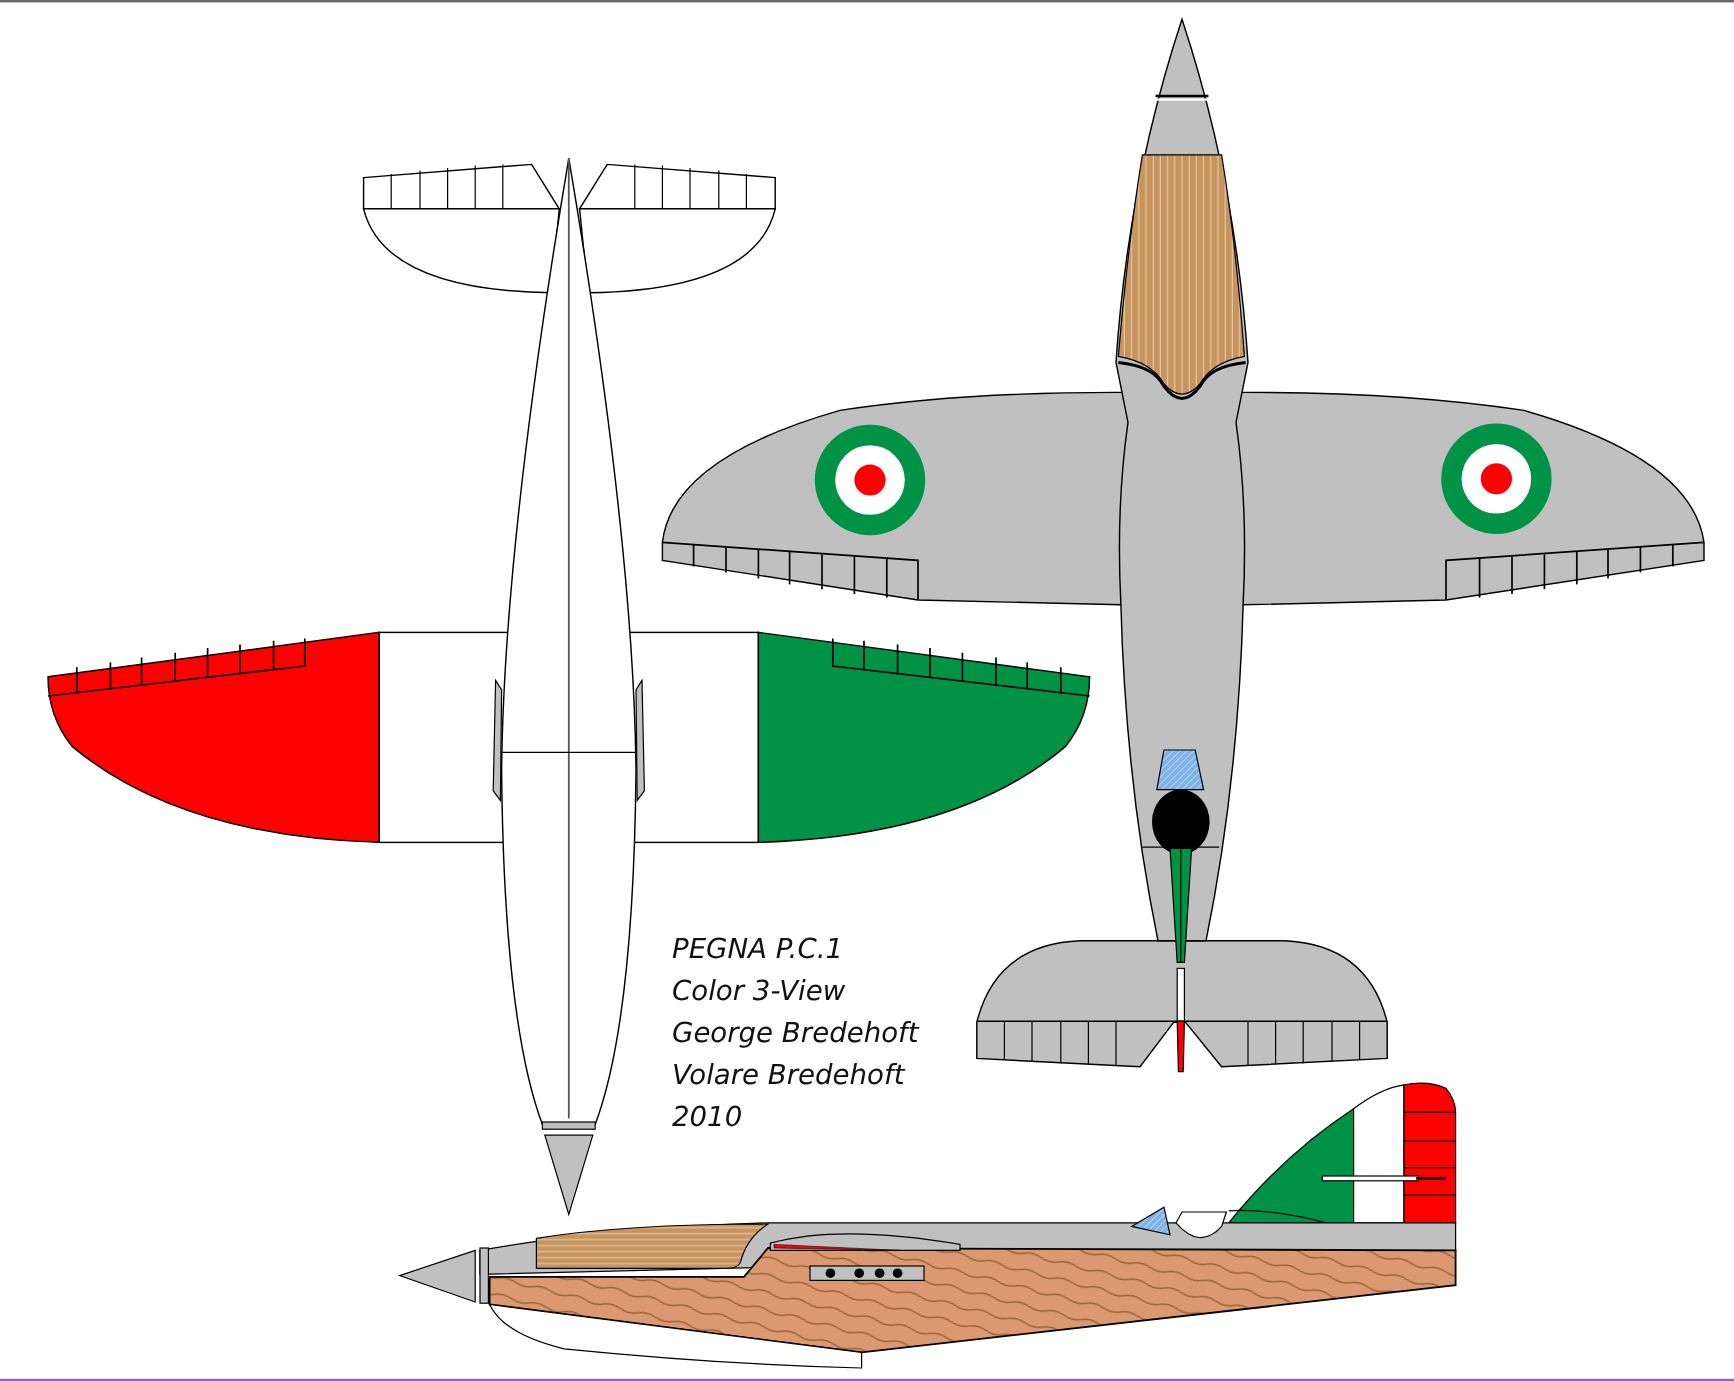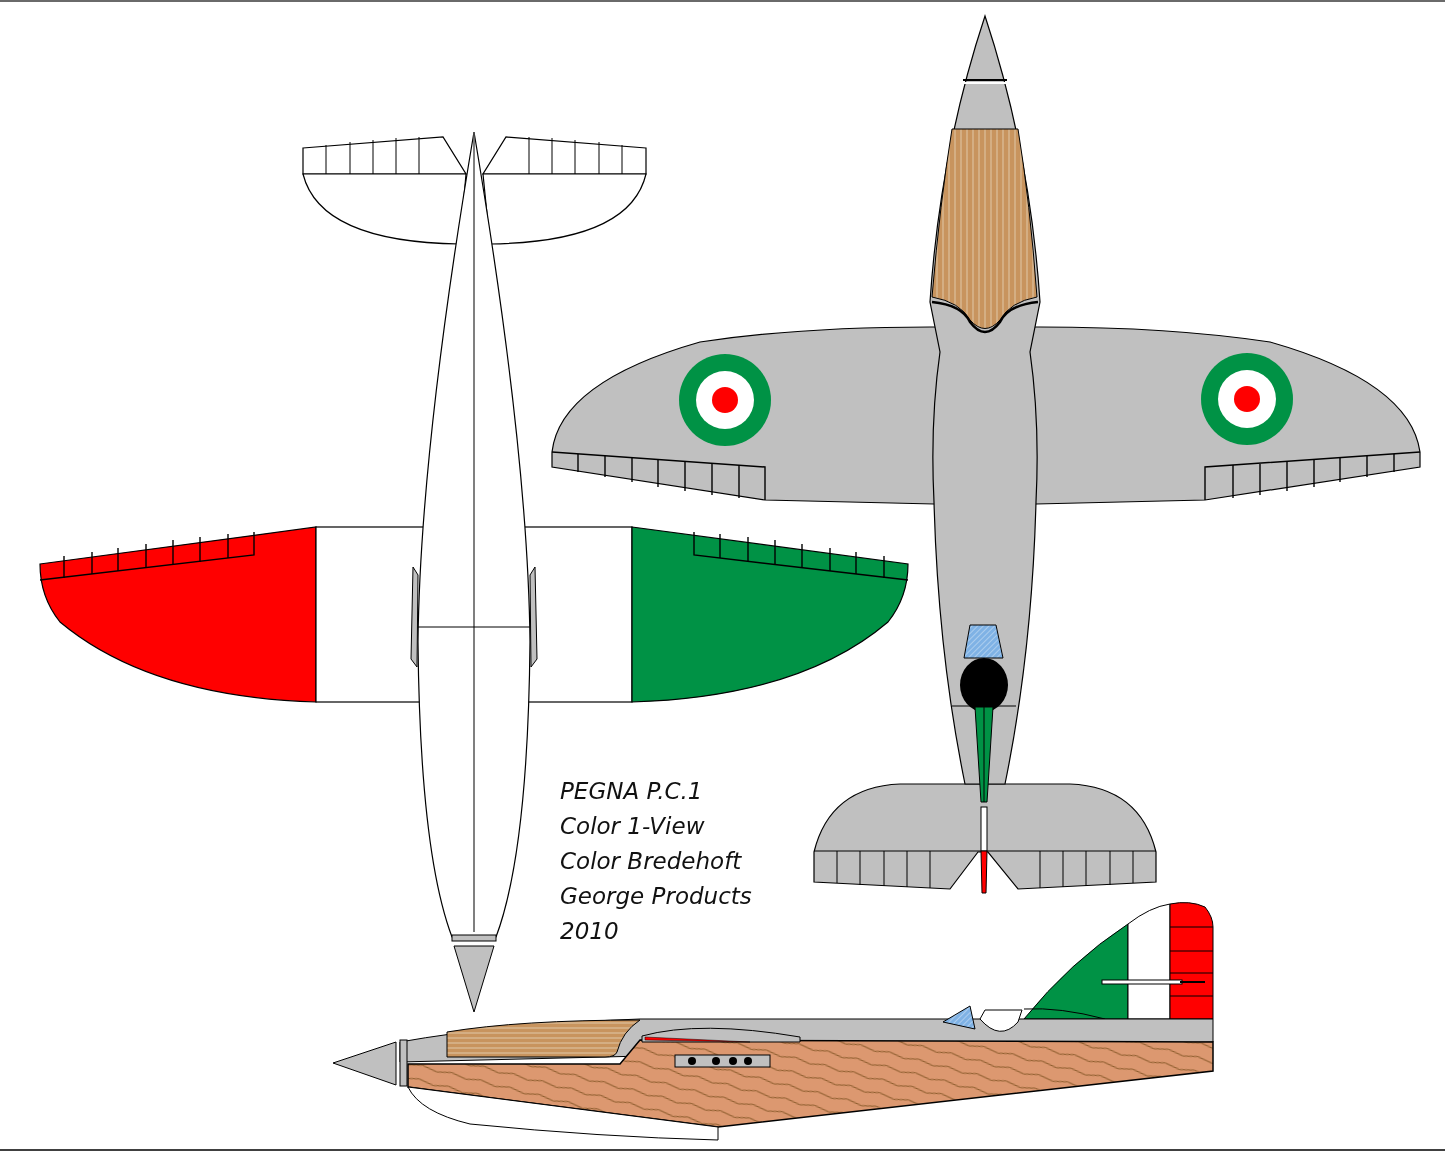--- a/index.html
+++ b/index.html
@@ -1,17 +1,17 @@
 <!DOCTYPE html>
 <html><head>
 <meta charset="utf-8">
 <style>
   html, body { margin: 0; padding: 0; background: #ffffff; }
   body { width: 1445px; height: 1151px; position: relative; overflow: hidden; }
-  .frame { position: absolute; left: 0; top: 0; width: 1445px; height: 1151px; border-top: 2px solid #6a6a6a; border-bottom: 2px solid #404040; box-sizing: border-box; }
+  .frame { position: absolute; left: 0; top: 0; width: 1445px; height: 1151px; border-top: 2px solid #6a6a6a; border-bottom: 2px solid #8b5cf6; box-sizing: border-box; }
   svg.drawing { position: absolute; left: 0; top: 0; }
   .caption { position: absolute; left: 560px; top: 772px; font-family: "DejaVu Sans", sans-serif; font-style: italic; font-size: 23px; line-height: 35px; color: #111; }
   .caption div { white-space: nowrap; }
 </style>
 </head>
 <body>
 
 <div class="frame">
 
 <svg class="drawing" width="1445" height="1151" viewBox="0 0 1445 1151">
@@ -195,19 +195,19 @@
       <circle cx="748" cy="1059" r="4" fill="#000"></circle>
     </g>
 
     <rect x="400" y="1038" width="7" height="46" fill="#c0c0c0" stroke="#000" stroke-width="1"></rect>
     <path d="M333 1061 L396 1040 L396 1083 Z" fill="#c0c0c0" stroke="#000" stroke-width="1"></path>
   </g>
 </svg>
 
 <div class="caption">
   <div>PEGNA P.C.1</div>
-  <div>Color 1-View</div>
-  <div>Color Bredehoft</div>
-  <div>George Products</div>
+  <div>Color 3-View</div>
+  <div>George Bredehoft</div>
+  <div>Volare Bredehoft</div>
   <div>2010</div>
 </div>
 
 </div>
 
 </body></html>

